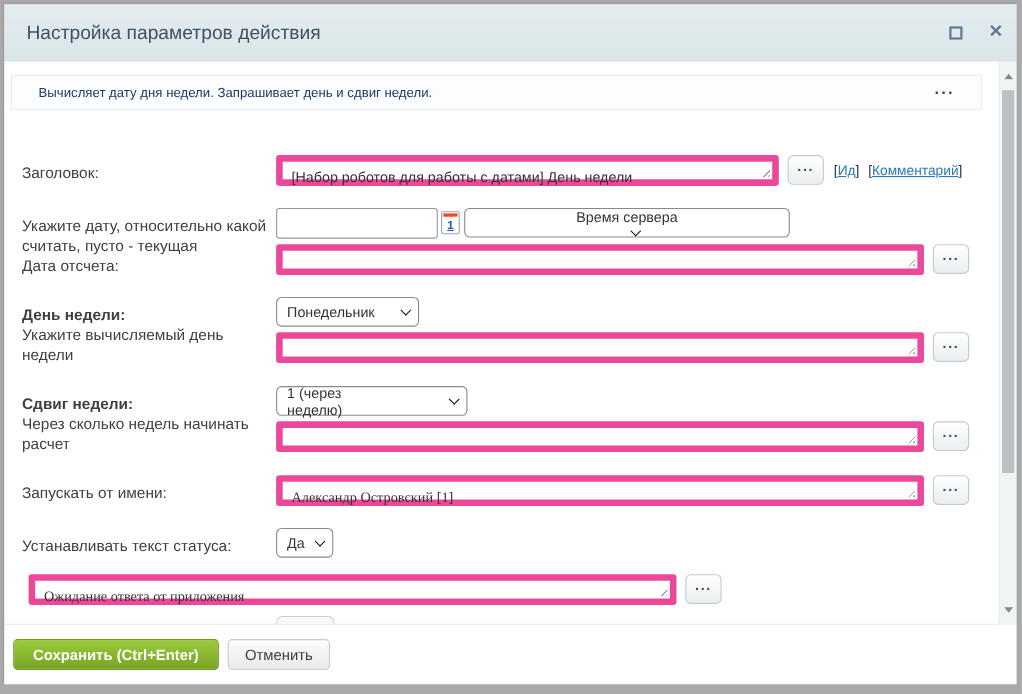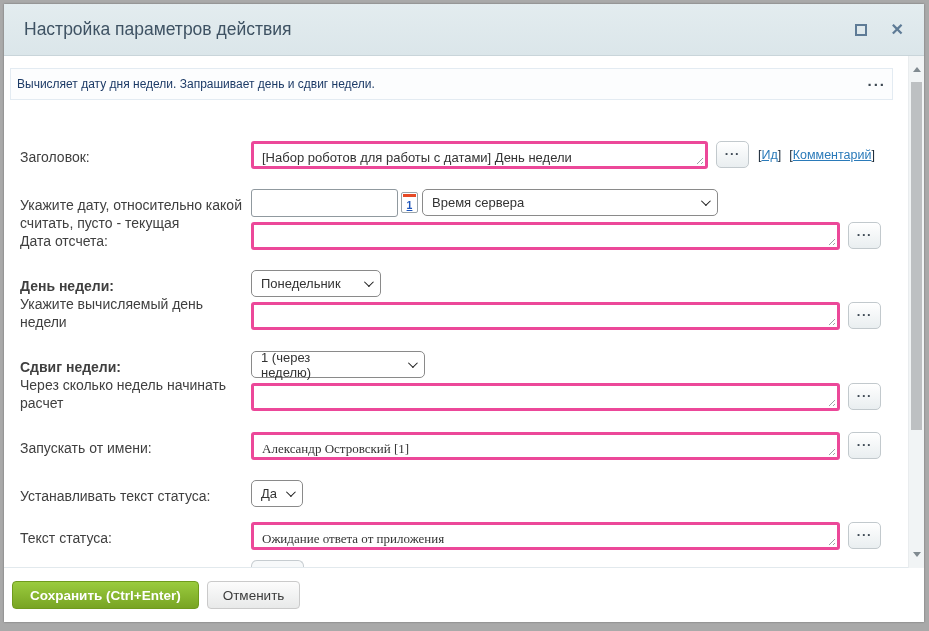--- a/index.html
+++ b/index.html
@@ -2,66 +2,66 @@
 <html><head>
 <meta charset="utf-8">
 <style>
   * { margin:0; padding:0; box-sizing:border-box; }
   html,body { font-family:"Liberation Sans", sans-serif; }
   .frame { position:relative; width:929px; height:631px; background:#a9a9a9; overflow:hidden; }
   .dialog { position:absolute; left:4px; top:4px; width:920px; height:618px; background:#fff; box-shadow:0 0 2px rgba(0,0,0,.35); }
 
   
   .titlebar { height:52px; background:linear-gradient(#e3ecef,#dbe6ea); border-bottom:1px solid #c9d5da;
-              display:flex; align-items:center; padding:0 20px 0 20px; }
+              display:flex; align-items:center; padding:0 12px 0 20px; }
   .title { flex:1; font-size:17.5px; color:#3e5263; }
   .win-controls { display:flex; align-items:center; }
   .maximize-btn { width:12px; height:12px; border:2px solid #5e7b96; margin-right:24px; cursor:pointer; }
   .close-btn { font-size:16px; font-weight:bold; color:#5e7b96; cursor:pointer; line-height:12px; }
 
   
   .body { position:relative; height:512px; }
   .scrollarea { position:absolute; left:0; top:0; right:16px; bottom:0; overflow:hidden;
                 padding:12px 0 0 16px; background:#fff; border-bottom:1px solid #e2e9ed; }
 
   .descbox { margin:0 15px 41px -10px; height:32px; border:1px solid #e3ebf2; background:#fcfdfe;
-             display:flex; align-items:center; padding:0 6px; }
+             display:flex; align-items:center; padding:0 24px; }
   .desc-text { flex:1; font-size:12px; color:#1c3a66; }
   .desc-more { color:#3d4852; font-weight:bold; font-size:15px; letter-spacing:2px; cursor:pointer; transform:translateY(-4px); }
 
   
   .row { display:flex; margin-bottom:20px; }
   .lbl { width:225px; flex:none; color:#3f3f3f; font-size:14px; line-height:18px; padding-top:7px; }
   .lbl .bold { font-weight:bold; }
   .ctl { margin-left:6px; flex:1; }
   .line { display:flex; align-items:flex-start; }
   .line + .line { margin-top:5px; }
 
-  .ta { position:relative; background:#fff; border:3px solid #ec4899; border-radius:3px;
+  .ta { position:relative; background:#fff; border:6px solid #ec4899; border-radius:3px;
         padding:6px 16px 6px 8px; font-size:13px; color:#333; min-height:28px; line-height:15px; cursor:text; }
   .ta.h28 { height:28px; }
   .ta .grip { position:absolute; right:2px; bottom:2px; width:9px; height:9px;
               background:repeating-linear-gradient(135deg, transparent 0 2px, #9aa2a7 2px 3px);
               -webkit-clip-path:polygon(100% 0,100% 100%,0 100%); clip-path:polygon(100% 0,100% 100%,0 100%); }
   .title-ta { width:457px; }
   .expr { width:589px;font-family:Liberation Serif, serif; }
 
   .date-input { width:147px; height:28px; border:1px solid #90999f; border-radius:3px; padding:0 8px;
                 font-size:13px; color:#333; font-family:inherit; outline:none; }
   .cal-btn { position:relative; width:17px; height:21px; margin:3px 0 0 3px; border:1px solid #9aa4aa; border-radius:2px;
              background:#fff; display:flex; align-items:flex-end; justify-content:center; cursor:pointer; }
   .cal-top { position:absolute; top:1px; left:1px; right:1px; height:3px; background:#e64a26; }
   .cal-num { font-size:10.5px; font-weight:bold; color:#1d55bb; text-decoration:underline; line-height:13px; }
 
   .select { height:27px; border:1px solid #8a8a8a; border-radius:5px; background:#fff;
             display:inline-flex; align-items:center; justify-content:space-between; padding:0 9px;
             font-size:13px; color:#333; cursor:pointer; }
   .chev { width:7px; height:7px; border-right:1.8px solid #1c1c1c; border-bottom:1.8px solid #1c1c1c;
           transform:rotate(45deg) translateY(-2px); margin-left:12px; flex:none; }
-  .tz-select { width:296px; margin-left:4px; }
+  .tz-select { width:296px; margin-left:4px;flex-direction:column; }
   .weekday-select { width:130px; }
   .shift-select { width:174px;gap:39px; }
   .yes-select { width:52px; }
 
   .dots-btn { width:33px; height:27px; margin-left:8px; flex:none; border:1px solid #c2c9cd; border-radius:5px;
               background:linear-gradient(#ffffff,#e9eef0); color:#3f4a55; font-size:13px; font-weight:bold;
               letter-spacing:1.5px; display:flex; align-items:center; justify-content:center; cursor:pointer; }
   .dots-btn span { transform:translateY(-4px); }
 
   .links { margin-left:9px; font-size:12.5px; color:#1c2b3a; white-space:nowrap; align-self:center; }
@@ -231,23 +231,20 @@
             <div class="line">
               <div class="select yes-select">
                 <span>Да</span>
                 <span class="chev" style="margin-left:6px;"></span>
               </div>
             </div>
           </div>
         </div>
 
         <div class="row row-last">
-          <div class="lbl">
-            <div>Текст статуса:</div>
-          </div>
           <div class="ctl">
             <div class="line">
               <div class="ta h28 expr">
                 <span>Ожидание ответа от приложения</span>
                 <span class="grip"></span>
               </div>
               <div class="dots-btn">
                   <span>...</span>
                 </div>
             </div>

